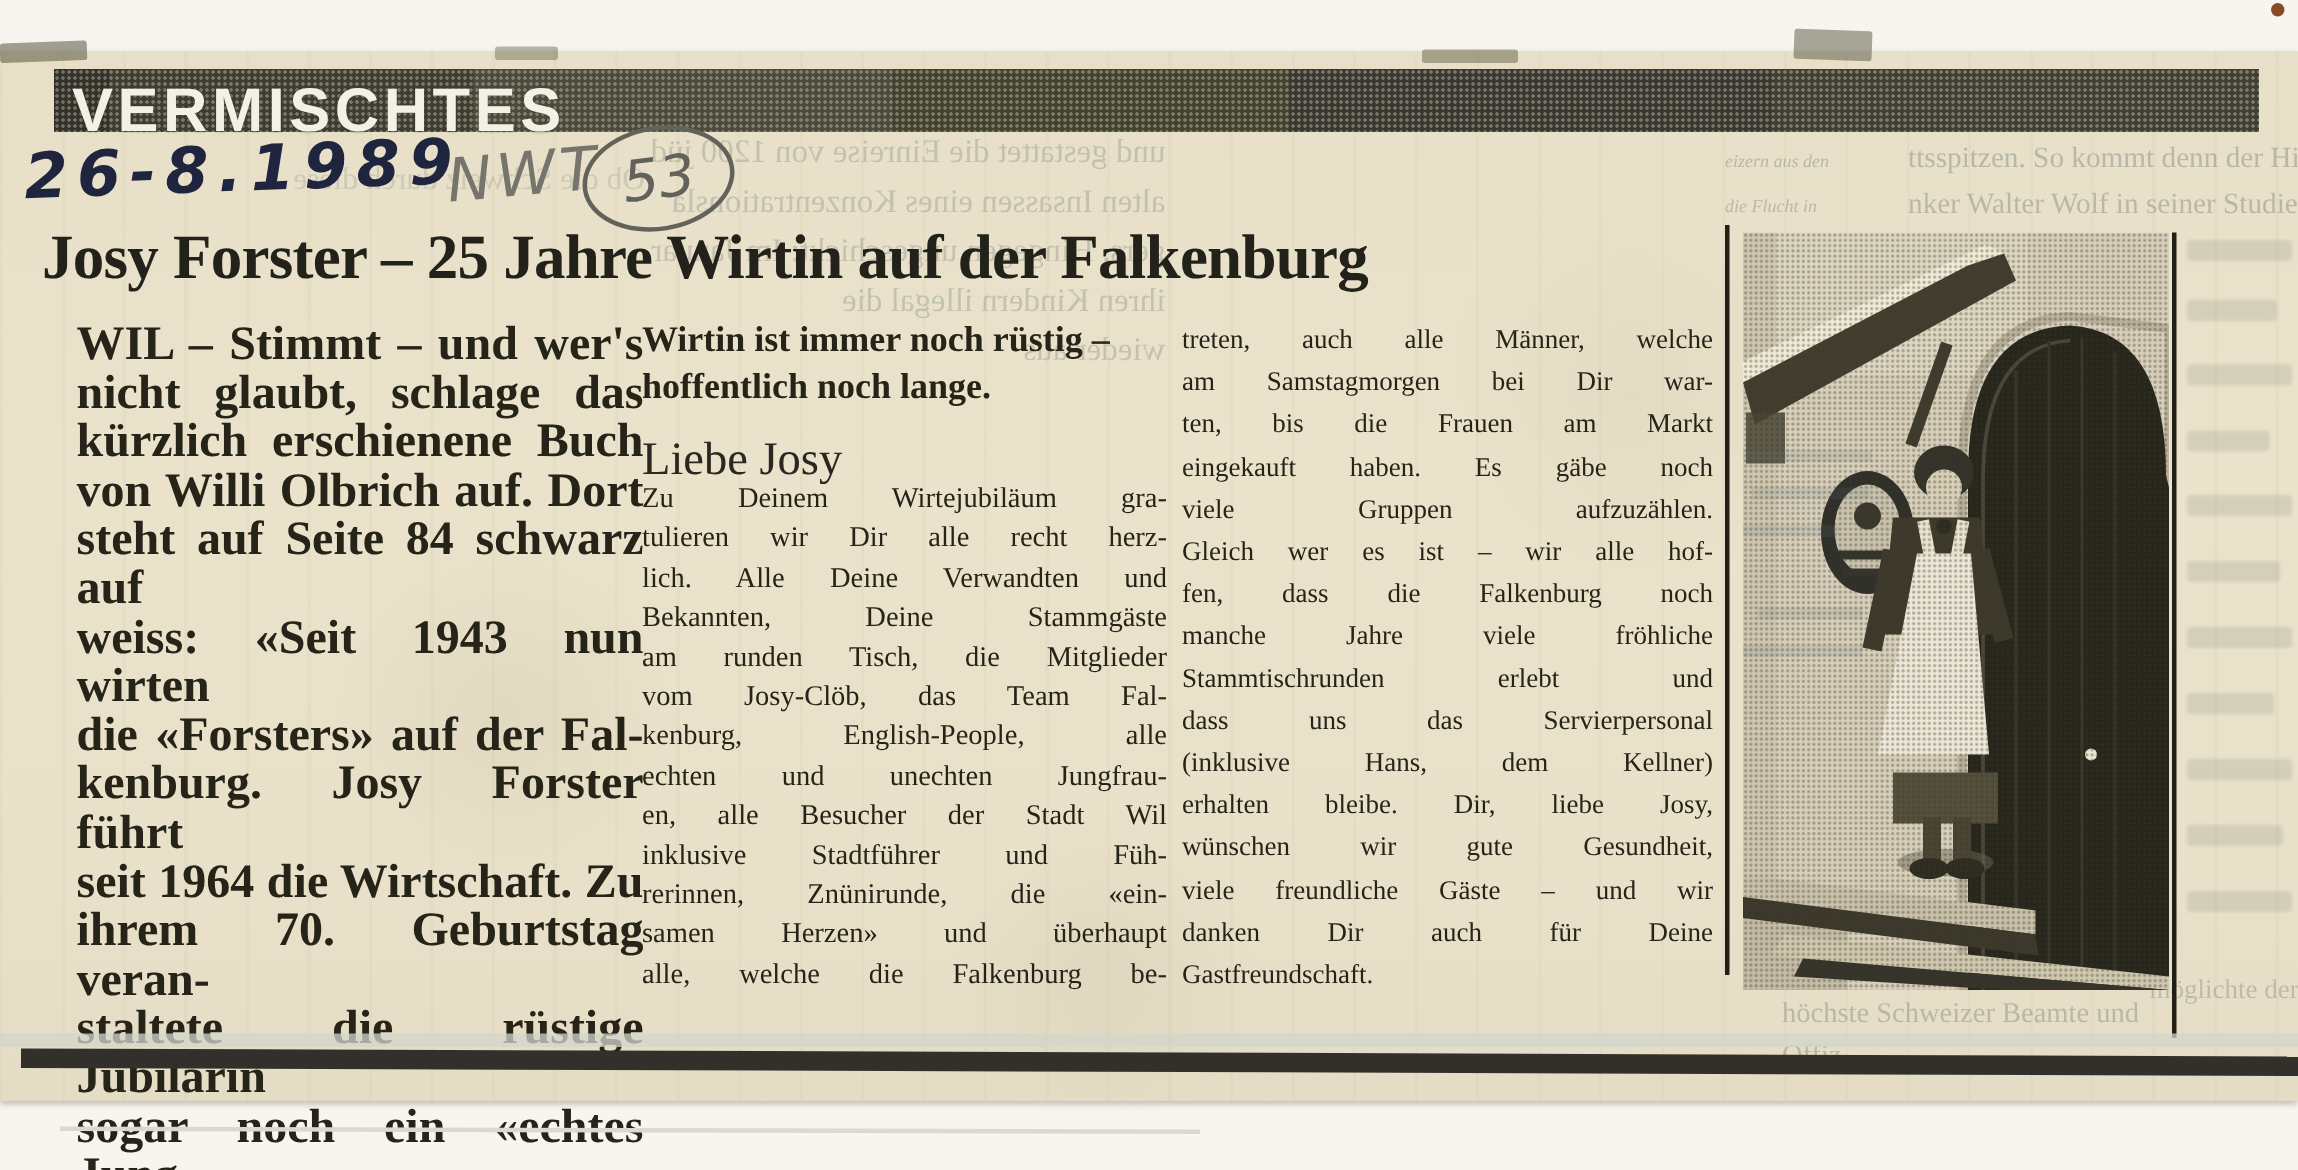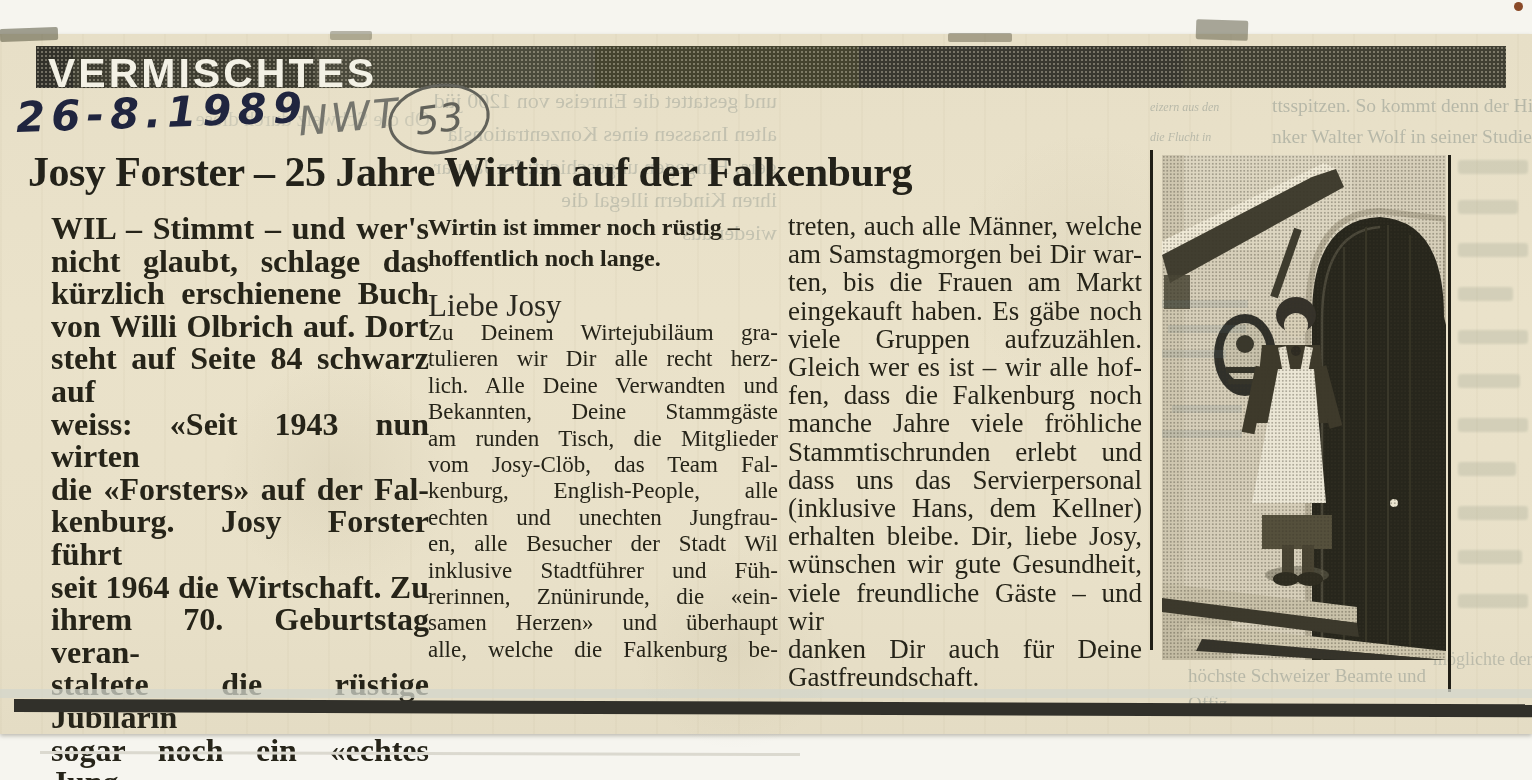--- a/index.html
+++ b/index.html
@@ -39,22 +39,22 @@
   
   .headline{position:absolute;left:28px;top:148px;width:1000px;margin:0;
         font-size:42px;font-weight:bold;color:#23221a;letter-spacing:-.5px;white-space:nowrap;}
   
   .col{position:absolute;white-space:pre-line;text-align:justify;text-align-last:justify;
        color:#262419;overflow:hidden;}
   .col1{left:36px;top:212px;width:378px;font-weight:bold;font-size:32px;line-height:32.6px;margin-left:15px;}
   .subhead{position:absolute;left:428px;top:212px;width:350px;font-weight:bold;
        font-size:24px;line-height:31px;white-space:pre-line;color:#262419;}
   .salutation{position:absolute;left:428px;top:288px;width:350px;font-size:31px;color:#2a2820;}
-  .col2{left:428px;top:320px;width:350px;font-size:23px;line-height:26.4px;}
-  .col3{left:788px;top:212px;width:354px;font-size:27px;line-height:28.2px;}
+  .col2{left:428px;top:320px;width:350px;font-size:19px;line-height:26.4px;}
+  .col3{left:788px;top:212px;width:354px;font-size:18px;line-height:28.2px;}
   
   .bleed{position:absolute;color:#6f7d7a;white-space:pre-line;line-height:30px;
          filter:blur(.5px);pointer-events:none;}
   .bleed.mirror{transform:scaleX(-1);}
   .bl-col2{left:432px;top:84px;width:345px;font-size:22px;opacity:.30;line-height:33px;}
   .bl-left{left:130px;top:104px;width:300px;font-size:21px;opacity:.22;}
   .bl-tra{left:1150px;top:92px;width:130px;font-size:12px;opacity:.40;font-style:italic;}
   .bl-trb{left:1272px;top:90px;width:400px;font-size:19.5px;opacity:.40;line-height:31px;}
   .bl-bra{left:1188px;top:634px;width:260px;font-size:19px;opacity:.38;line-height:28px;}
   .bl-brb{left:1433px;top:644px;width:110px;font-size:18px;opacity:.35;}

